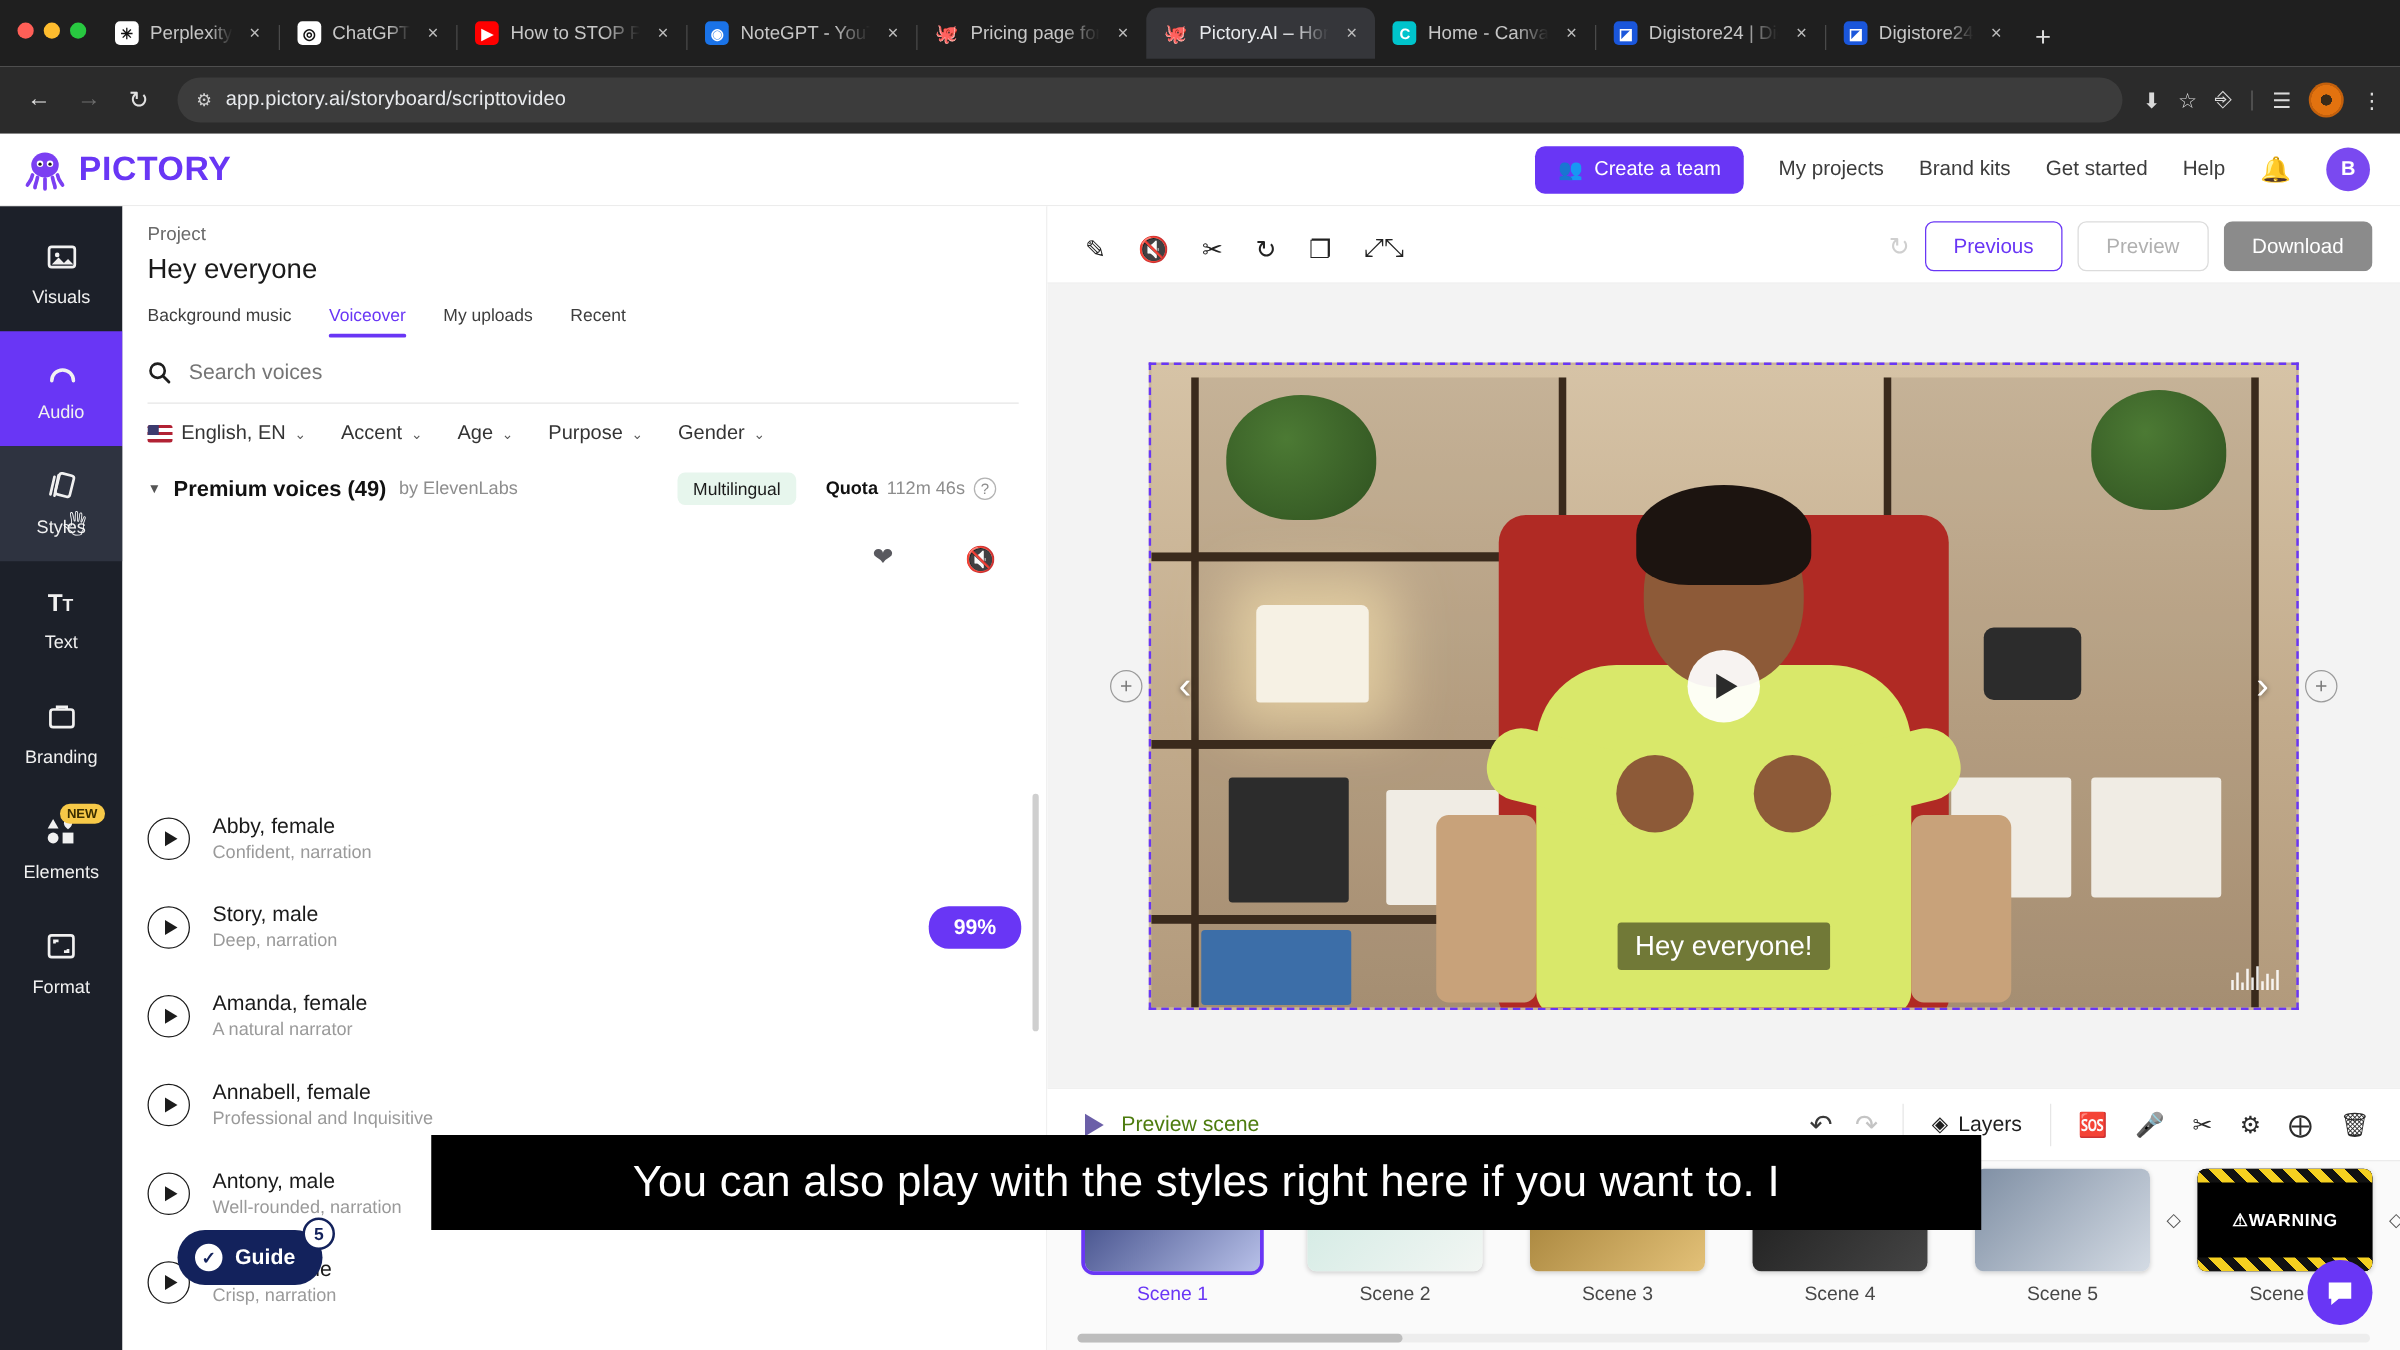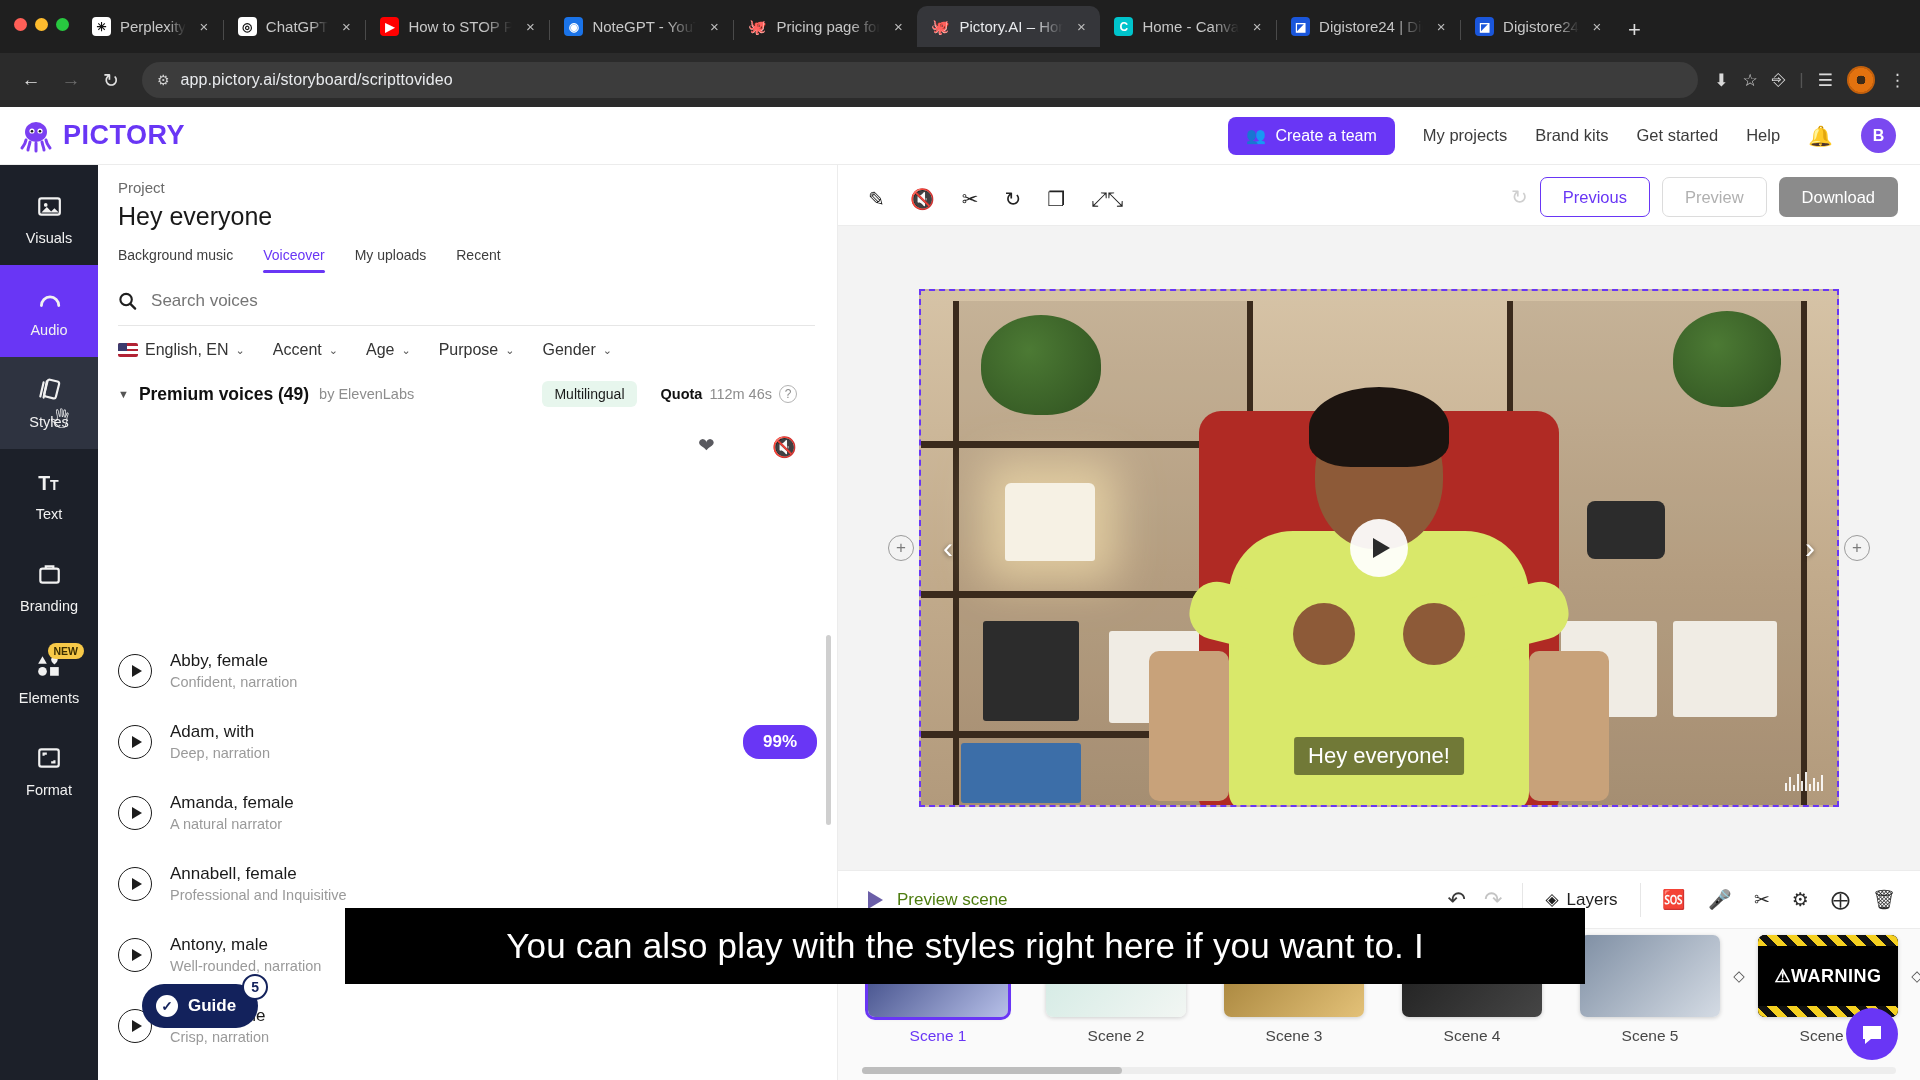--- a/index.html
+++ b/index.html
@@ -78,21 +78,21 @@
   .rail-item.hover { background: #2e3340; }
   .rail-label { font-size: 14.5px; }
   .rail-badge { position: absolute; top: 10px; right: 14px; background: #f7c948; color: #3c2f00;
                 font-size: 10.5px; font-weight: 700; padding: 2px 6px; border-radius: 8px; }
   .cursor-hand { position: absolute; left: 50px; top: 50px; font-size: 18px; color: #fff; }
 
   
   .panel { width: 740px; flex: none; background: #fff; position: relative; border-right: 1px solid #ececec; }
   .proj-bar { padding: 14px 0 10px 20px; position: relative; }
   .proj-kicker { font-size: 15px; color: #6a6a6a; }
-  .proj-title { font-size: 25px; color: #1a1a1a; margin-top: 6px; font-weight: 400; }
+  .proj-title { font-size: 22px; color: #1a1a1a; margin-top: 6px; font-weight: 400; }
 
   .tabs-row { display: flex; align-items: flex-end; gap: 30px; padding: 6px 0 0 20px; }
   .vtab { font-size: 14px; color: #3e3e3e; padding-bottom: 10px; position: relative; }
   .vtab.active { color: #6936f5; }
   .vtab.active::after { content: ""; position: absolute; left: 0; right: 0; bottom: 0;
                         height: 3px; background: #6936f5; border-radius: 2px; }
   .heart { color: #59595f; font-size: 20px; padding-bottom: 8px; }
   .mute-icon { position: absolute; right: 40px; top: 270px; font-size: 20px; color: #2e2e2e; }
 
   .search-row { display: flex; align-items: center; gap: 14px; margin: 18px 22px 0 20px;
@@ -463,21 +463,21 @@
             <div>
               <div class="v-name">Abby, female</div>
               <div class="v-desc">Confident, narration</div>
             </div>
           </div>
           <div class="voice-row">
             <div class="play-circle">
               <span class="play-tri"></span>
             </div>
             <div>
-              <div class="v-name">Adam, with</div>
+              <div class="v-name">Story, male</div>
               <div class="v-desc">Deep, narration</div>
             </div>
             <span class="pct-badge">99%</span>
           </div>
           <div class="voice-row">
             <div class="play-circle">
               <span class="play-tri"></span>
             </div>
             <div>
               <div class="v-name">Amanda, female</div>
@@ -651,21 +651,21 @@
             <div class="scene-cell">
               <div class="thumb" style="background: linear-gradient(135deg, rgb(127, 143, 164), rgb(212, 219, 228));"></div>
               <div class="scene-label">Scene 5</div>
             </div>
             <div class="strip-join">◇</div>
             <div class="scene-cell">
               <div class="thumb" style="background: rgb(17, 17, 17);">
                 <div style="position:absolute;inset:0;background:#000"></div>
                 <div style="position:absolute;left:0;right:0;top:0;height:11px;background:repeating-linear-gradient(45deg,#f5d020 0 7px,#111 7px 14px)"></div>
                 <div style="position:absolute;left:0;right:0;bottom:0;height:11px;background:repeating-linear-gradient(45deg,#f5d020 0 7px,#111 7px 14px)"></div>
-                <div style="position:absolute;inset:0;display:flex;align-items:center;justify-content:center;color:#fff;font-weight:800;font-size:18px;letter-spacing:.5px">⚠WARNING</div>
+                <div style="position:absolute;inset:0;display:flex;align-items:center;justify-content:center;color:#fff;font-weight:800;font-size:14px;letter-spacing:.5px">⚠WARNING</div>
               </div>
               <div class="scene-label">Scene 6</div>
             </div>
             <div class="strip-join">◇</div>
           </div>
         <div class="strip-track"></div>
         <div class="strip-scroll"></div>
       </div>
 
       <div class="chat-bubble">

